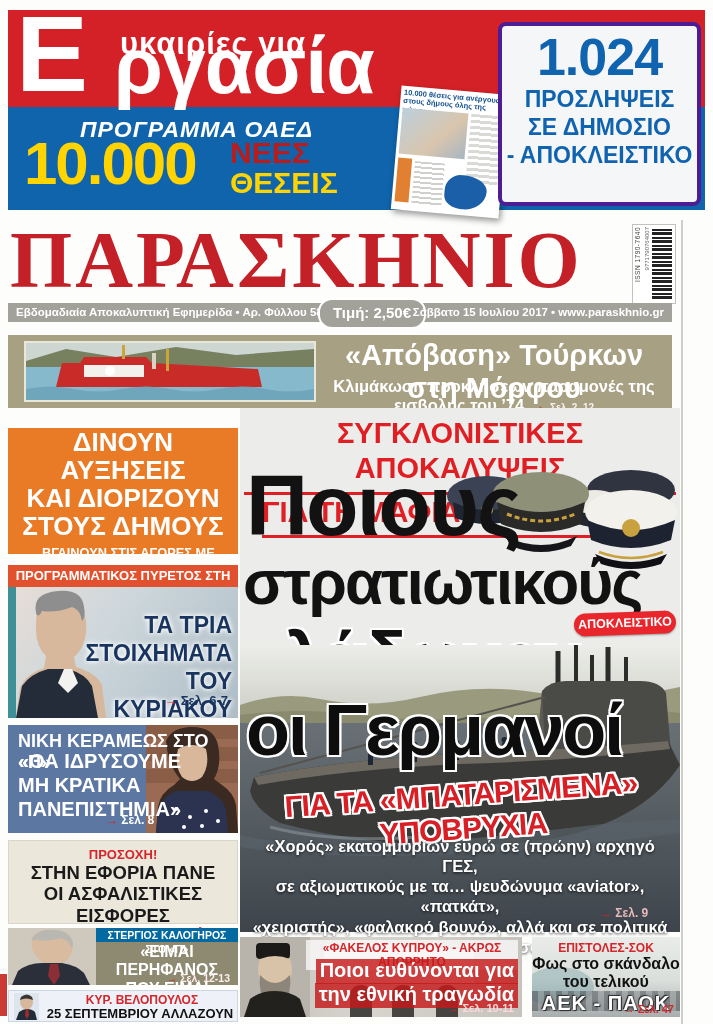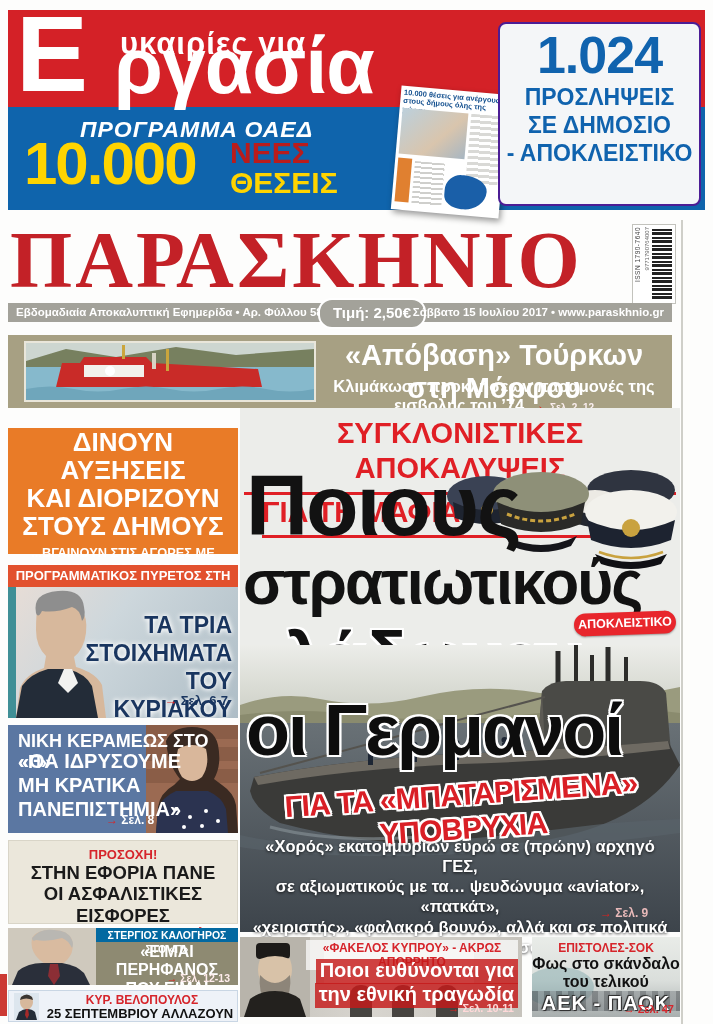--- a/index.html
+++ b/index.html
@@ -23,21 +23,21 @@
   #thumb-headline{color:#14508f;font-size:7.5px;font-weight:bold;line-height:1.1;}
   .thumb-photo{position:absolute;left:3px;top:22px;width:66px;height:46px;
         background:linear-gradient(135deg,#bcd0dc 0%,#d9c5ad 60%,#a7b6c2 100%);}
   .thumb-col{position:absolute;right:4px;top:22px;width:32px;height:70px;
         background:repeating-linear-gradient(180deg,#d9d9d6 0 3px,#fff 3px 6px);}
   .thumb-orange{position:absolute;left:3px;top:72px;width:14px;height:44px;background:#e08030;}
   .thumb-map{position:absolute;left:52px;top:84px;width:42px;height:34px;background:#1a5fa8;
         border-radius:40% 60% 55% 45%/50% 45% 60% 40%;}
   .thumb-rows{position:absolute;left:20px;top:74px;width:30px;height:44px;
         background:repeating-linear-gradient(180deg,#cfcfcc 0 2px,#fff 2px 5px);}
-  #jobs-box{left:490px;top:12px;width:203px;height:184px;background:#f4f6f8;border:2px solid #4c1d95;
+  #jobs-box{left:490px;top:12px;width:203px;height:184px;background:#f4f6f8;border:4px solid #4c1d95;
         border-radius:8px;box-sizing:border-box;text-align:center;color:#1063ae;}
   #jobs-box .num{font-size:52px;font-weight:900;line-height:1.05;margin-top:4px;letter-spacing:-1px;}
   #jobs-box .ln{font-size:23px;font-weight:900;line-height:1.22;}
   
   #masthead-title{left:10px;top:220px;font-family:"Liberation Serif","DejaVu Serif",serif;
         font-weight:bold;font-size:80px;color:#c32127;line-height:1;letter-spacing:3px;}
   #barcode{left:632px;top:224px;width:42px;height:78px;background:#fff;border:1px solid #c3c3bd;}
   #barcode .stripes{position:absolute;right:3px;top:4px;width:20px;height:70px;
         background:repeating-linear-gradient(180deg,#222 0 2px,#fff 2px 3px,#222 3px 6px,#fff 6px 8px);}
   #barcode .issn{position:absolute;left:1px;top:2px;writing-mode:vertical-rl;transform:rotate(180deg);

